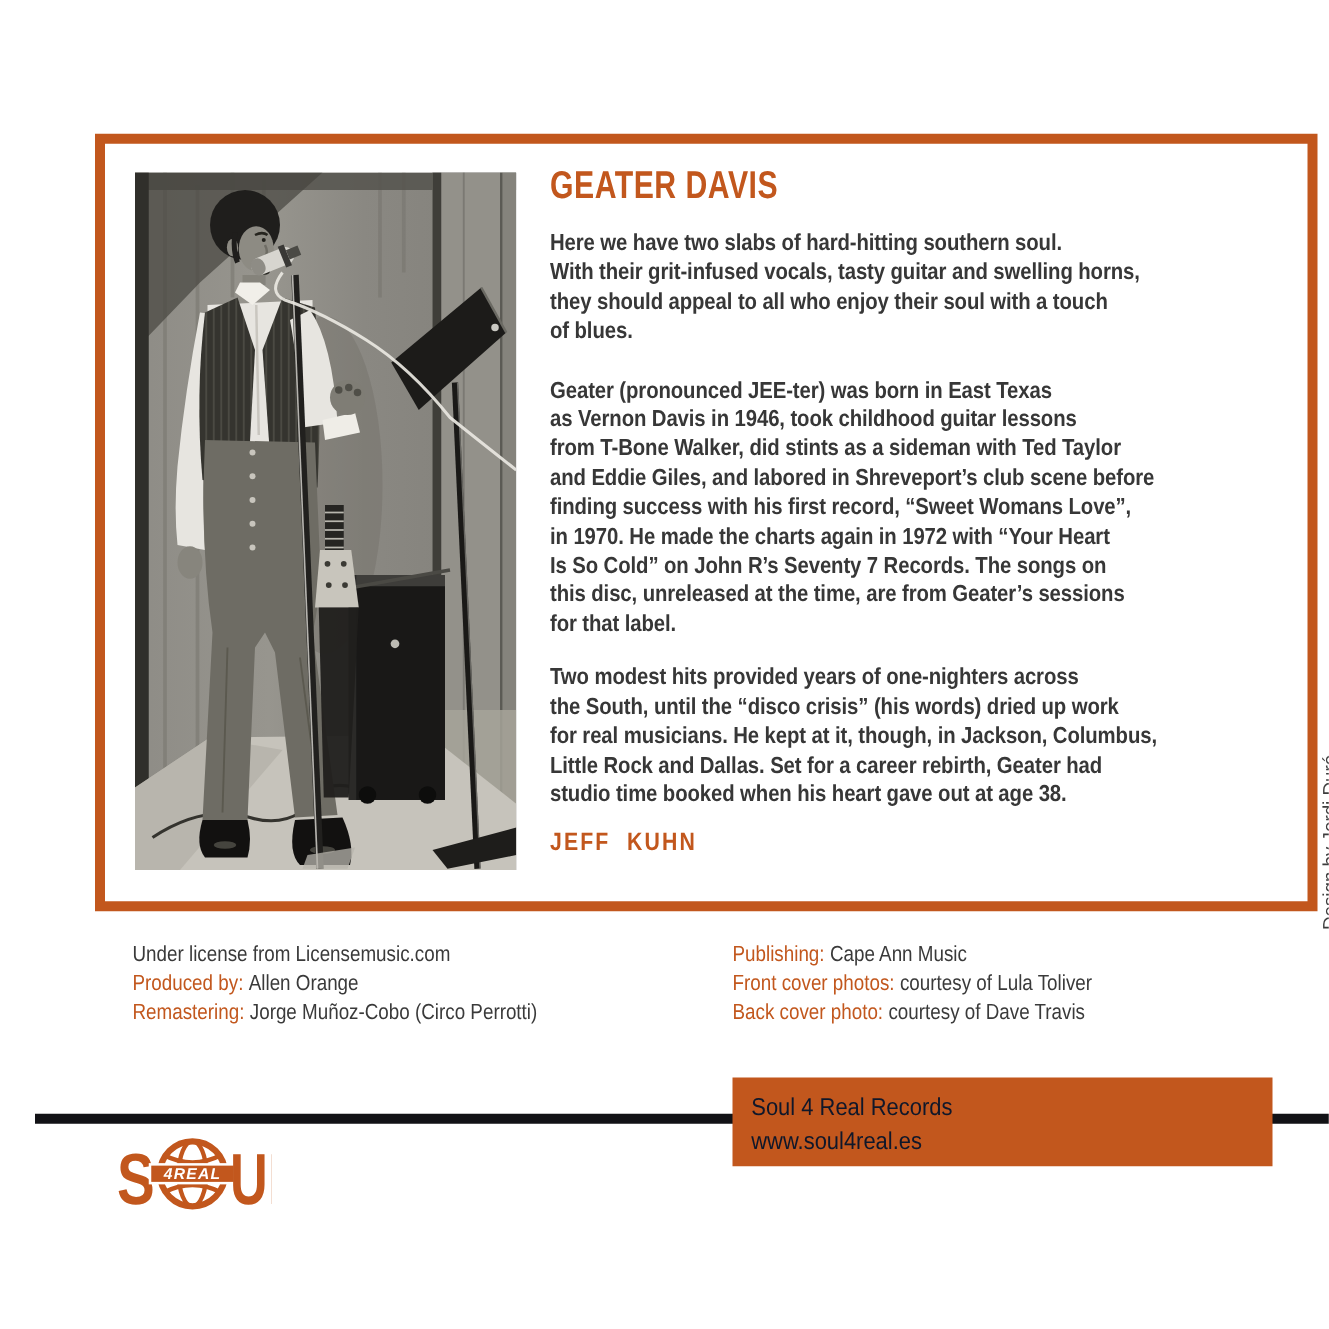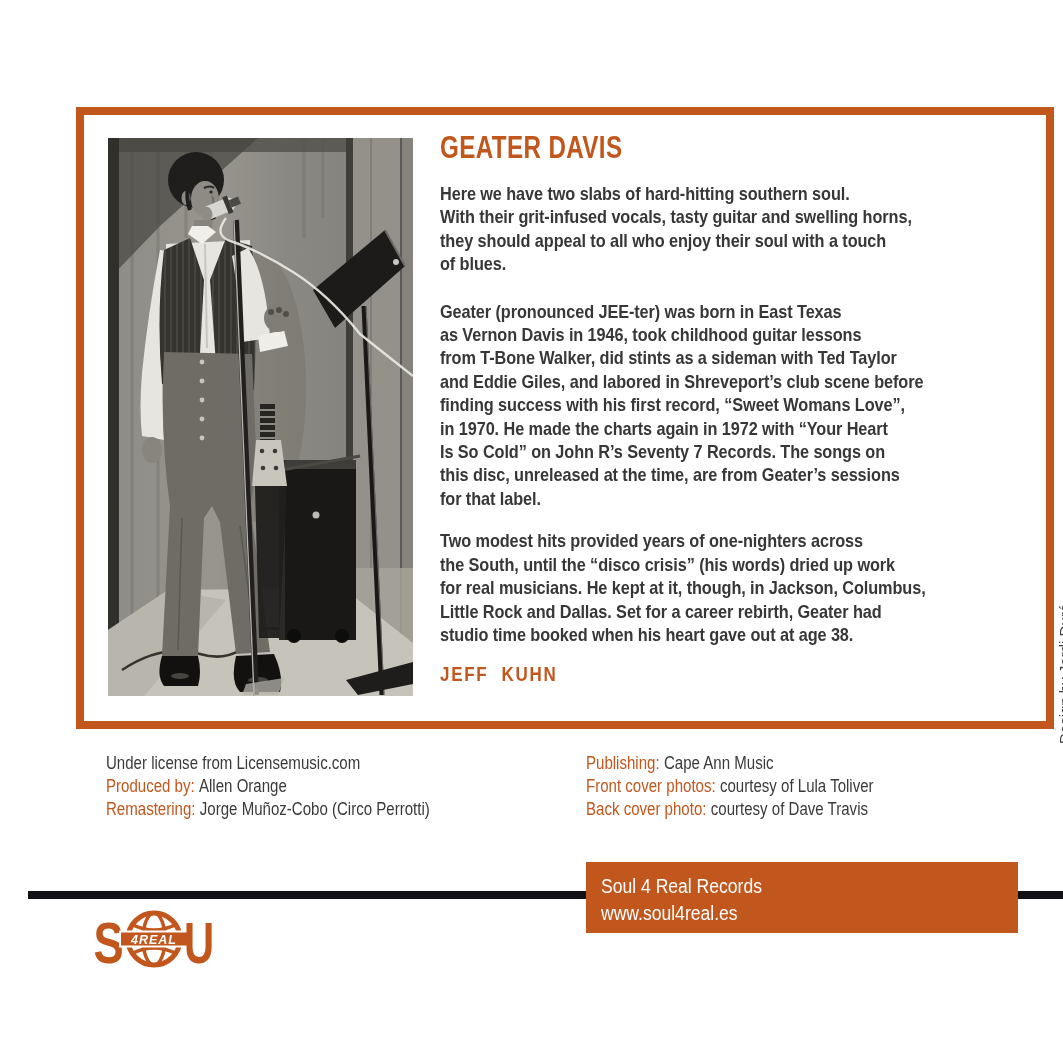--- a/index.html
+++ b/index.html
@@ -37,21 +37,21 @@
   .credits-left { left:78px; }
   .credits-right { left:558px; }
   .credit-label { color:#C2571D; margin-right:5px; }
 
   
   .rule { position:absolute; left:0; top:891px; width:1063px; height:8px; background:#121216; z-index:1; }
 
   
   .label-box { position:absolute; left:558px; top:862px; width:432px; height:71px;
                background:#C2571D; z-index:2; padding:11px 0 0 15px;
-               font-size:19.5px; line-height:27px; color:#ffffff; }
+               font-size:19.5px; line-height:27px; color:#0f172a; }
   .label-box > div { transform:scaleX(0.9); transform-origin:left top; white-space:nowrap; }
 
   
   .logo { position:absolute; left:64px; top:908px; z-index:2; }
 </style>
 </head>
 <body>
 
 <div class="canvas">
 

